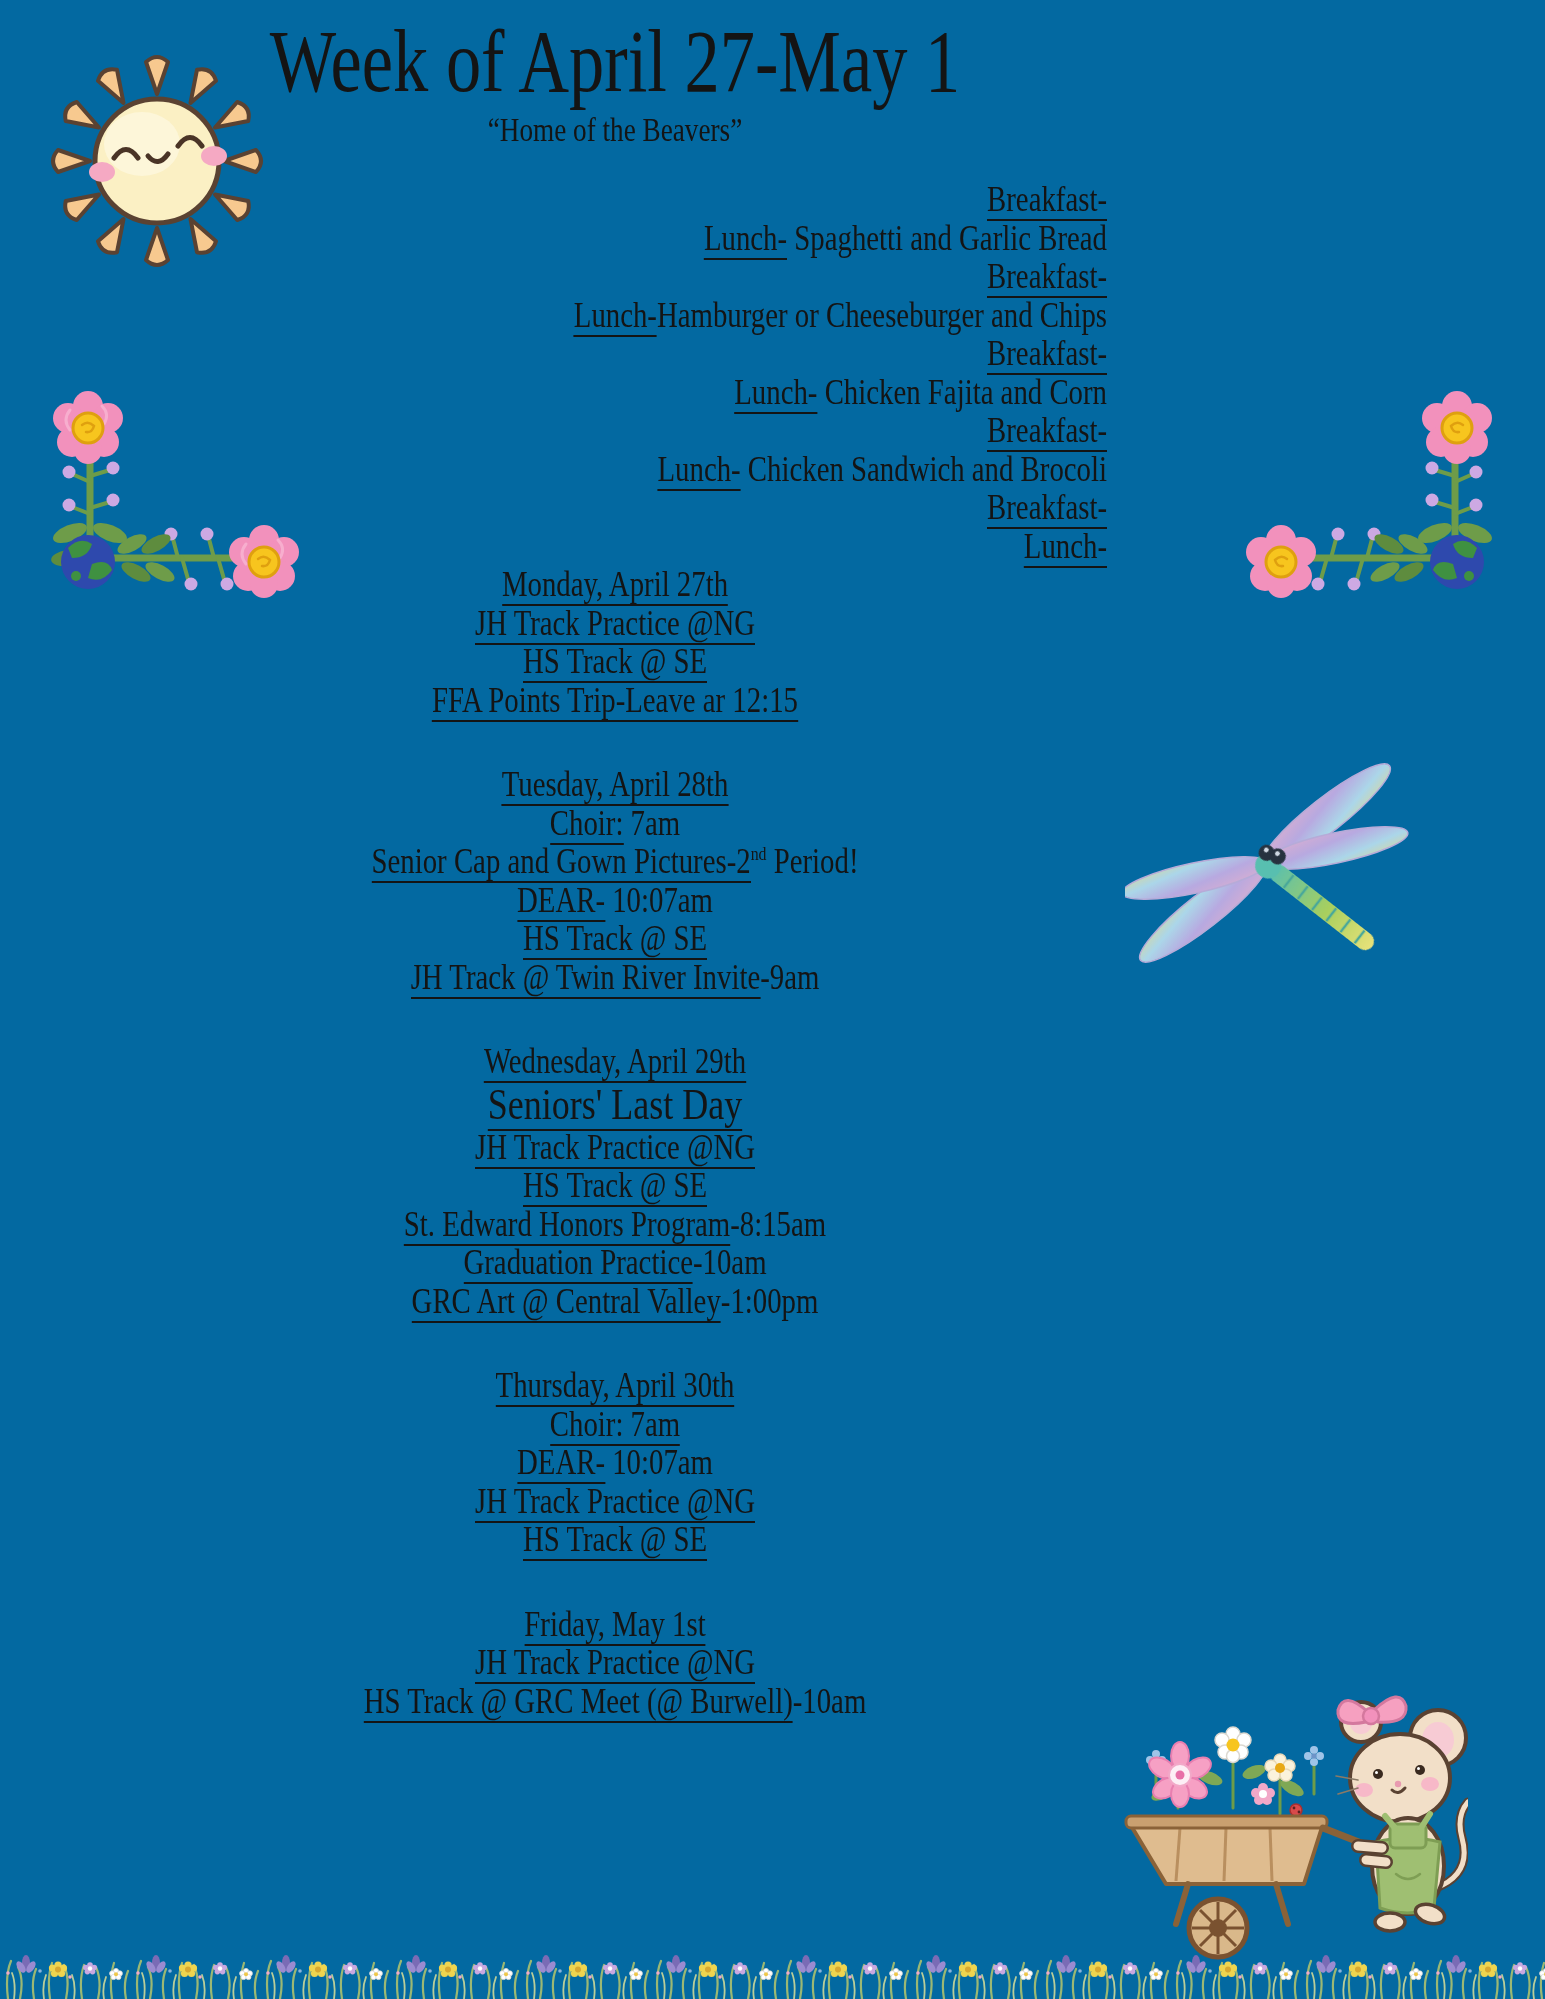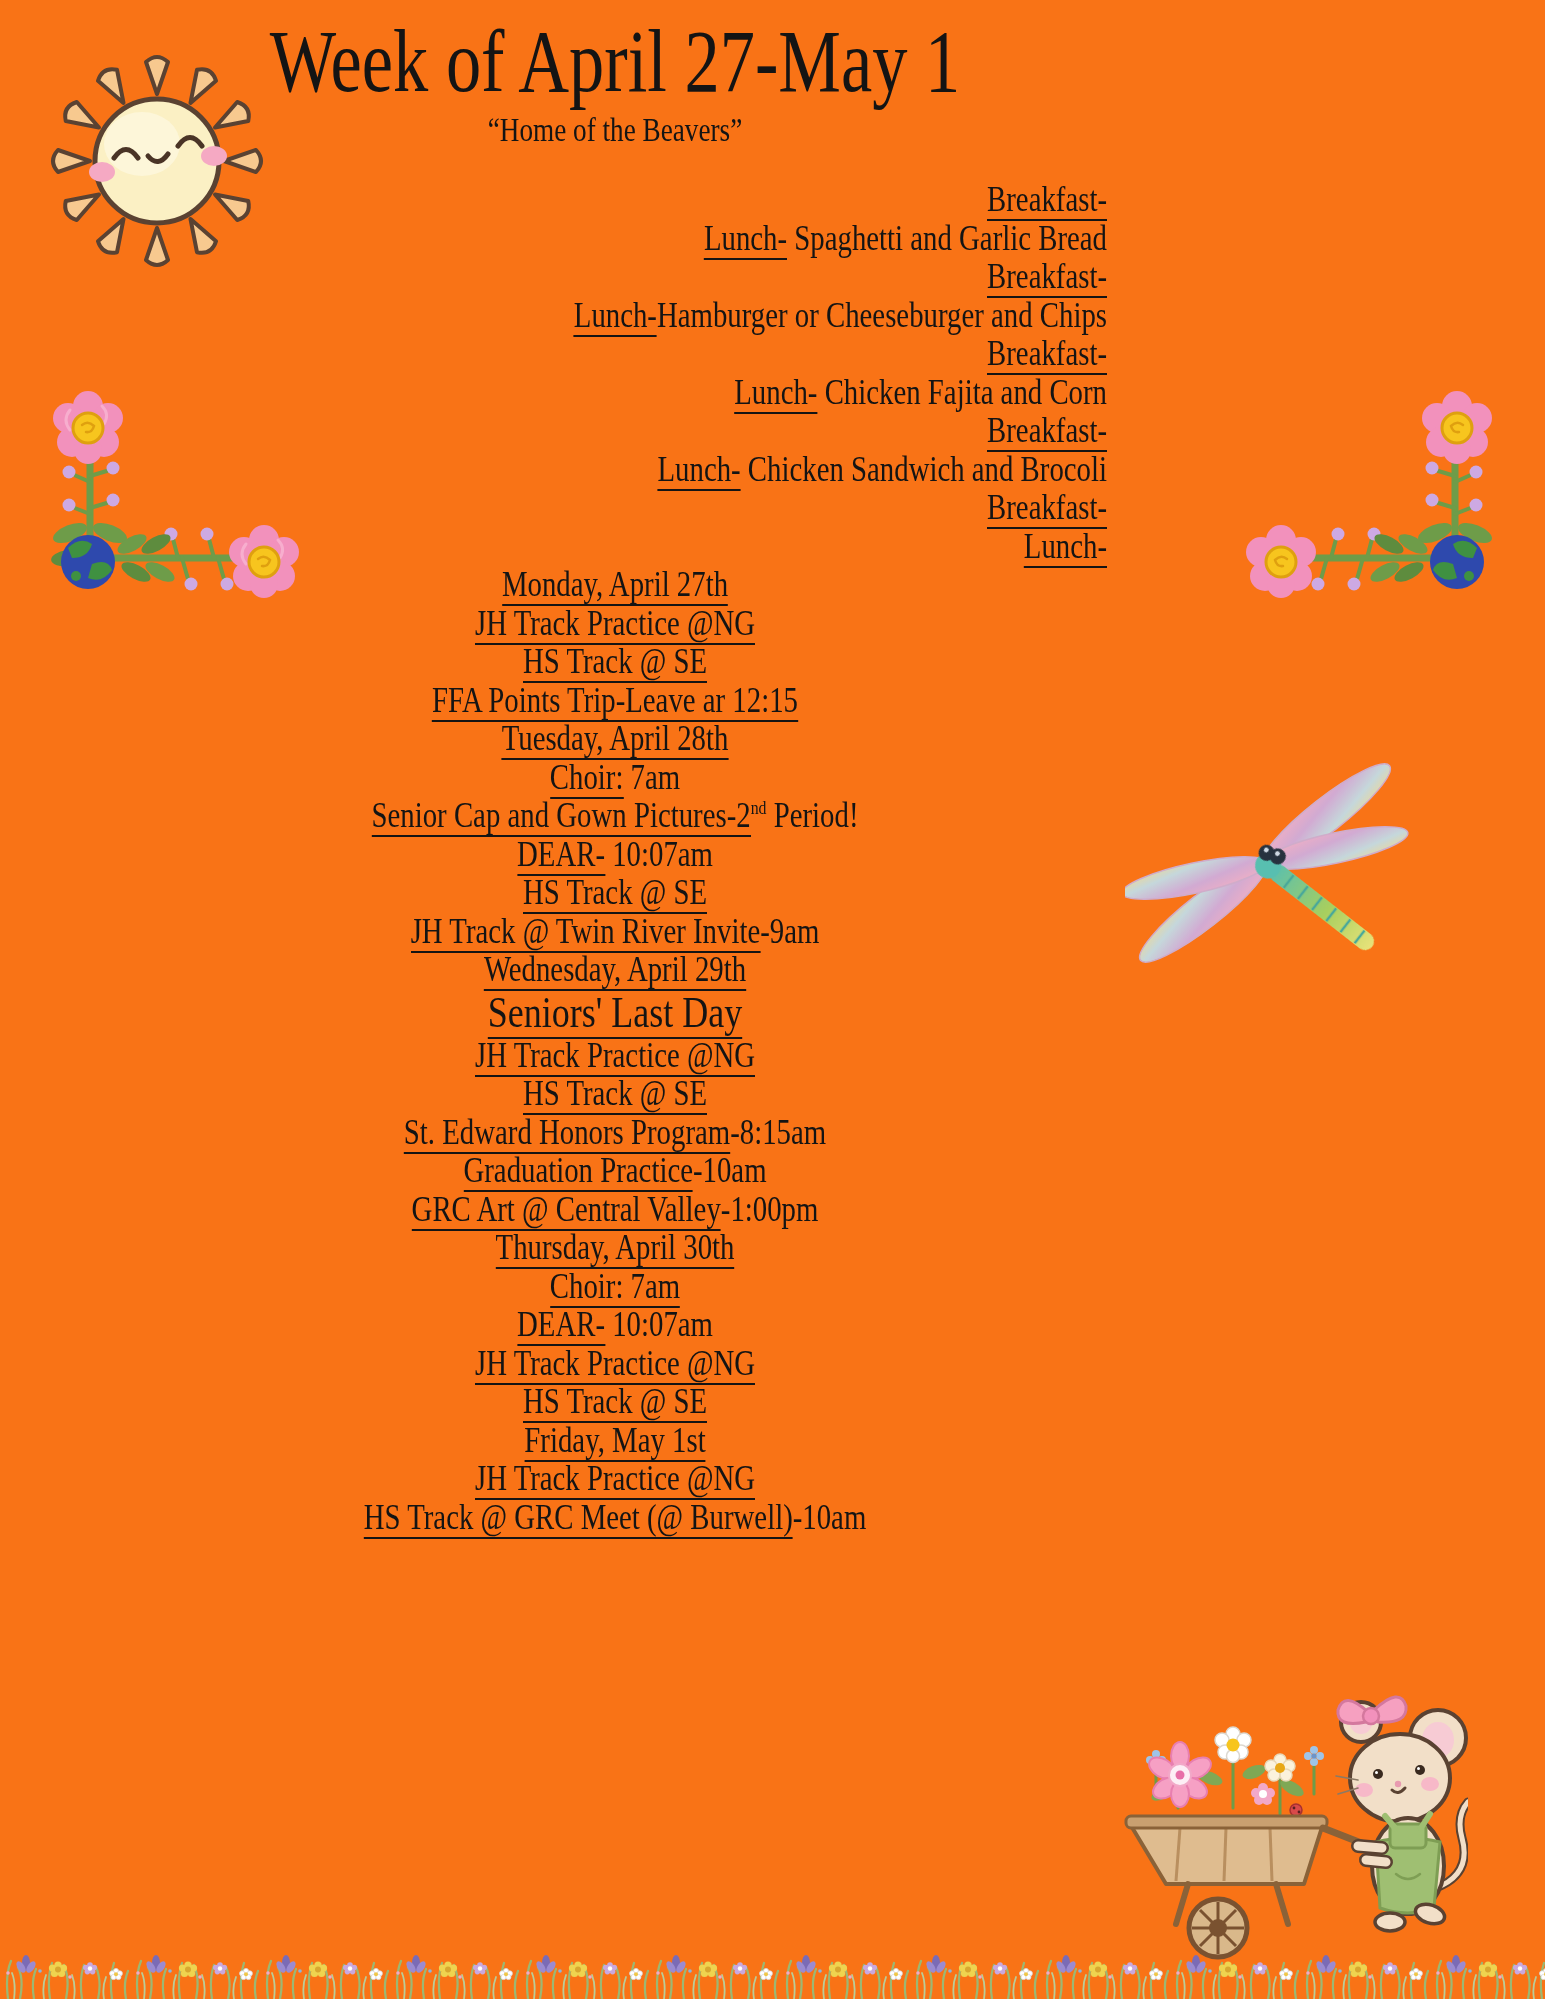--- a/index.html
+++ b/index.html
@@ -1,40 +1,40 @@
 <!DOCTYPE html>
 <html><head>
 <meta charset="utf-8">
 <style>
   * { margin:0; padding:0; box-sizing:border-box; }
   html,body { background:#ffffff; }
   .page {
     position:relative; width:1545px; height:1999px;
-    background:#f97316; overflow:hidden;
+    background:#0369a1; overflow:hidden;
     font-family:"Liberation Serif","DejaVu Serif",serif;
     color:#141414;
   }
   .content { position:absolute; left:0; top:0; width:1230px; text-align:center; }
   .title {
     font-size:88px; line-height:96px; margin-top:14px; font-weight:400;
     transform:scaleX(0.8); transform-origin:50% 50%; white-space:pre;
   }
   .subtitle {
     font-size:34px; line-height:40px;
     transform:scaleX(0.8); transform-origin:50% 50%; white-space:pre;
   }
   #menu-block { margin-top:30px;text-align:right; }
   .line {
     font-size:36px; line-height:38.5px; white-space:pre;
     transform:scaleX(0.8); transform-origin:50% 50%;
   }
   .line.big { font-size:45px; line-height:47px; }
   .u { border-bottom:2.5px solid currentColor; }
   sup { font-size:55%; vertical-align:super; line-height:0; }
-  .day-section:not(:first-child) { }
+  .day-section:not(:first-child) { margin-top:46px; }
   .deco { position:absolute; }
 </style>
 </head>
 <body>
 
 <div class="page">
 
   <svg class="deco" style="left:42px;top:46px" width="230" height="230" viewBox="0 0 230 230" aria-hidden="true">
     <defs>
       <path id="ray" d="M115,48 L104,16 Q115,6 126,16 Z" fill="#F7C98F" stroke="#5A4232" stroke-width="4" stroke-linejoin="round"></path>

